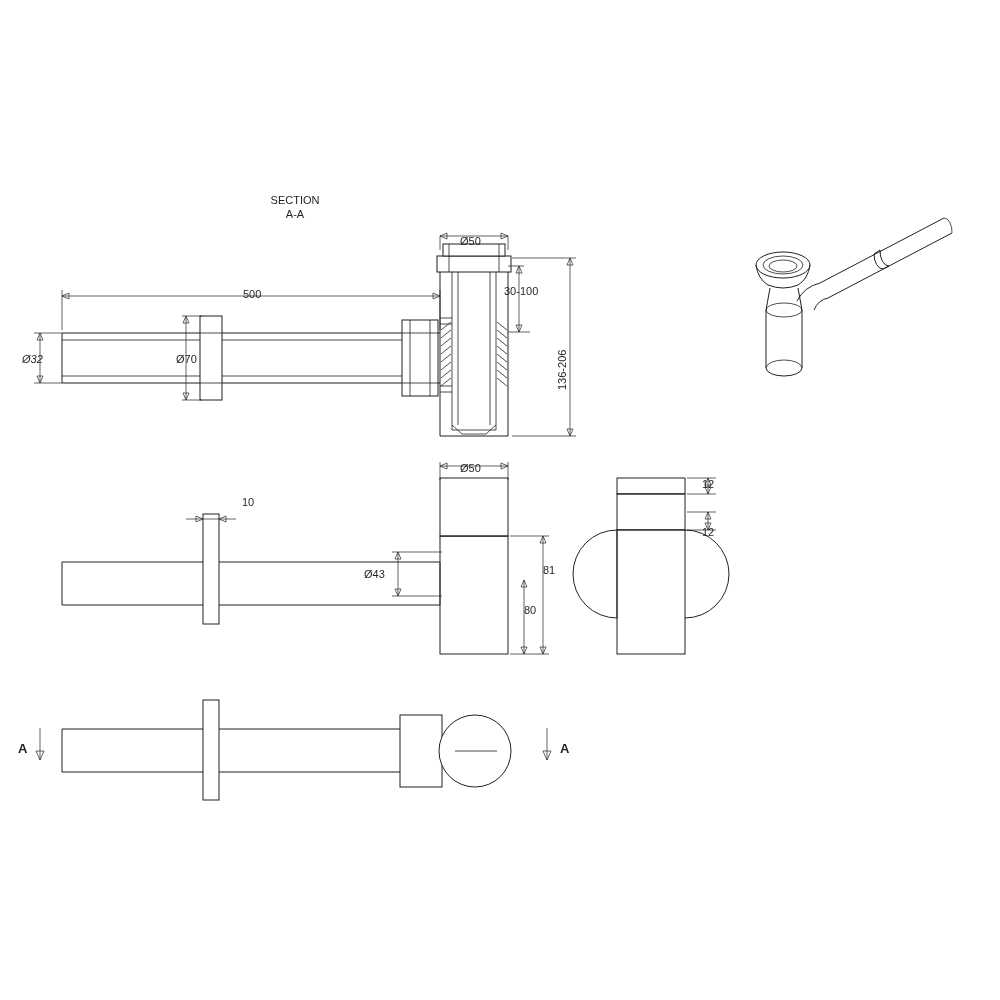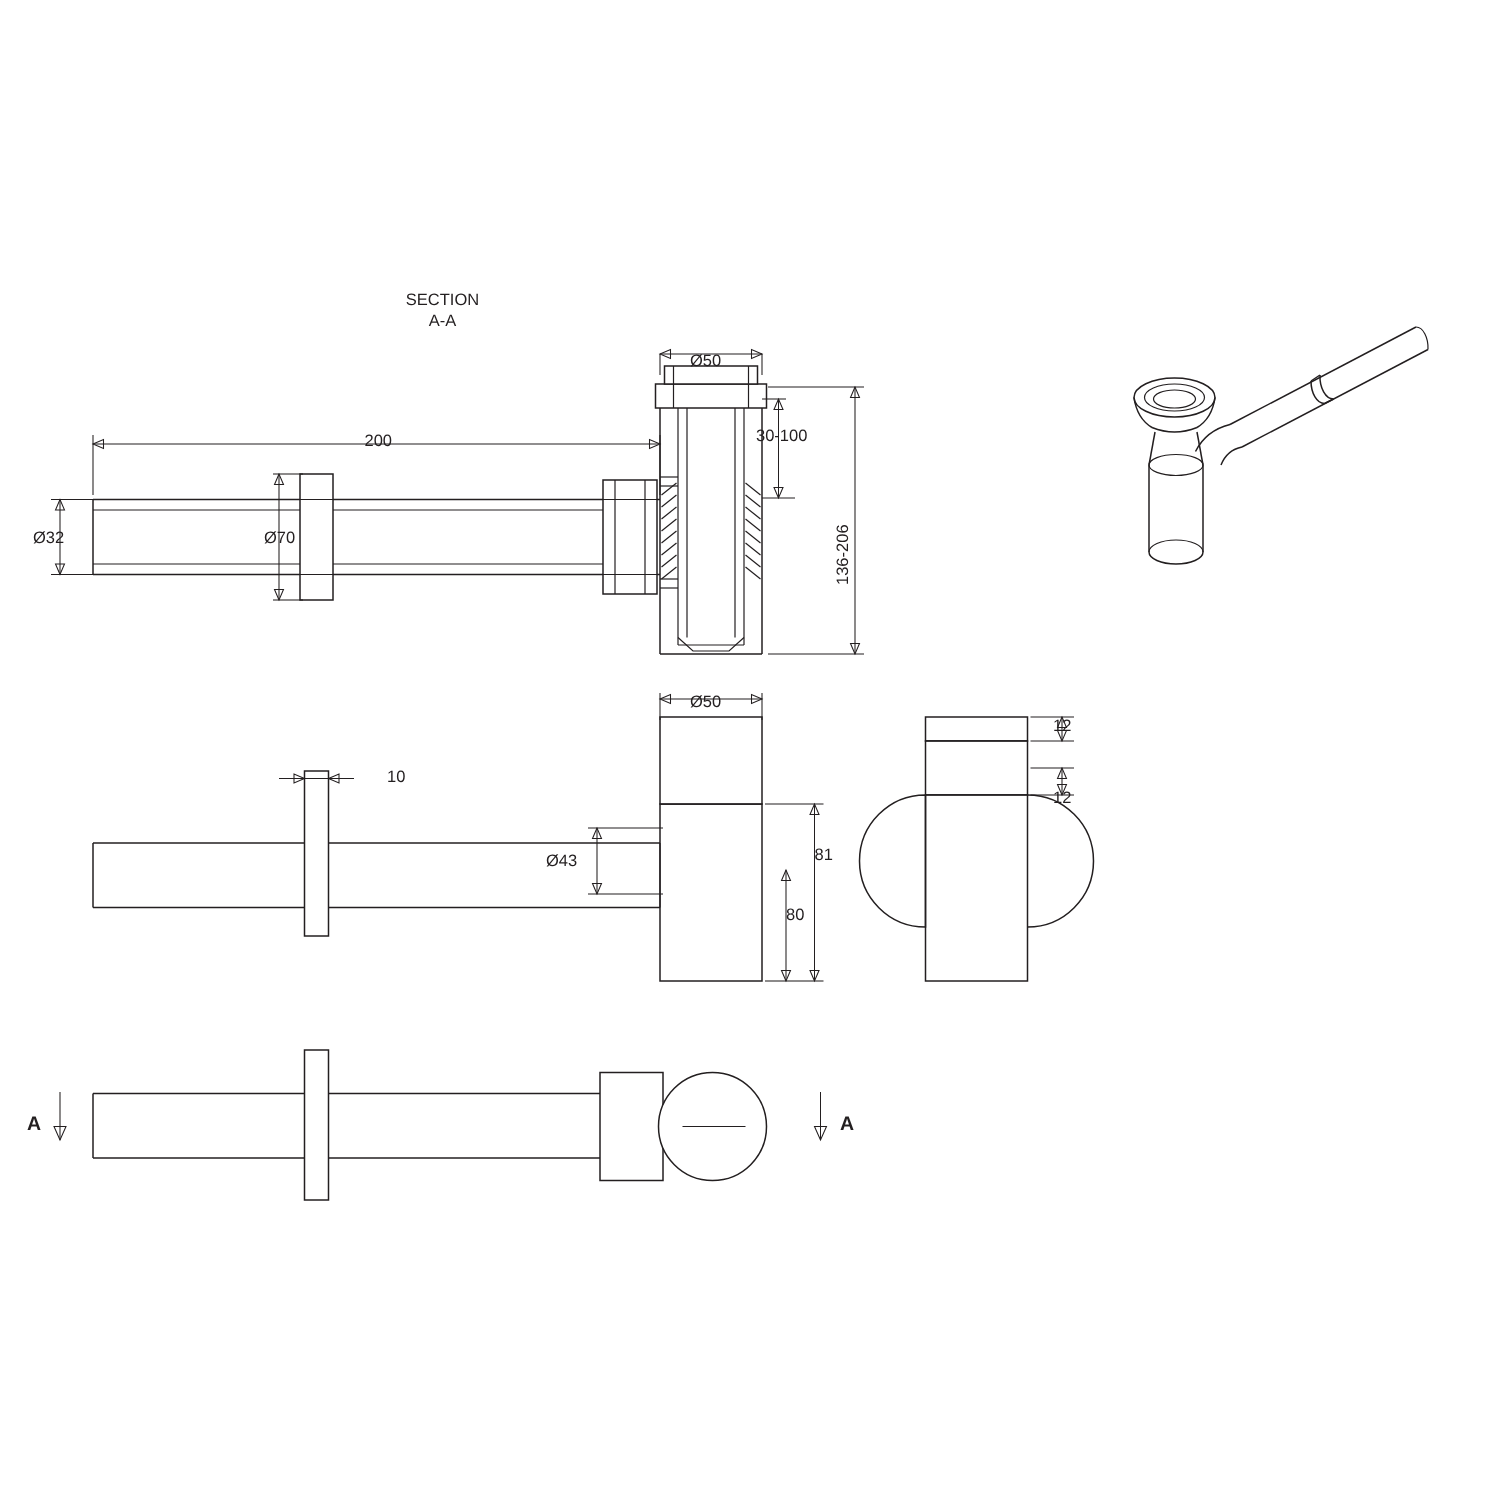--- a/index.html
+++ b/index.html
@@ -276,28 +276,28 @@
       <line class="dim" x1="547" y1="728" x2="547" y2="760"></line>
       <path class="dim" d="M547 760 l-4 -9 l8 0 z" fill="#231f20"></path>
     </g>
 
   </svg>
 
   <div class="txt center" style="left:255px; top:194px; width:80px;">SECTION</div>
   <div class="txt center" style="left:255px; top:208px; width:80px;">A-A</div>
 
   <div class="txt" style="left:460px; top:235px;">Ø50</div>
-  <div class="txt" style="left:243px; top:288px;">200</div>
-  <div class="txt" style="left:22px; top:353px;">Ø32</div>
+  <div class="txt" style="left:243px; top:288px;">500</div>
+  <div class="txt" style="left:22px; top:353px;font-style:italic;">Ø32</div>
   <div class="txt" style="left:176px; top:353px;">Ø70</div>
   <div class="txt" style="left:504px; top:285px;">30-100</div>
   <div class="txt rot90" style="left:556px; top:390px;">136-206</div>
 
   <div class="txt" style="left:460px; top:462px;">Ø50</div>
-  <div class="txt" style="left:242px; top:512px;margin-left:16px;">10</div>
+  <div class="txt" style="left:242px; top:496px;">10</div>
   <div class="txt" style="left:364px; top:568px;">Ø43</div>
   <div class="txt" style="left:524px; top:604px;">80</div>
   <div class="txt" style="left:543px; top:564px;">81</div>
 
   <div class="txt" style="left:702px; top:478px;">12</div>
   <div class="txt" style="left:702px; top:526px;">12</div>
 
   <div class="txt bold" style="left:18px; top:742px;">A</div>
   <div class="txt bold" style="left:560px; top:742px;">A</div>
 

